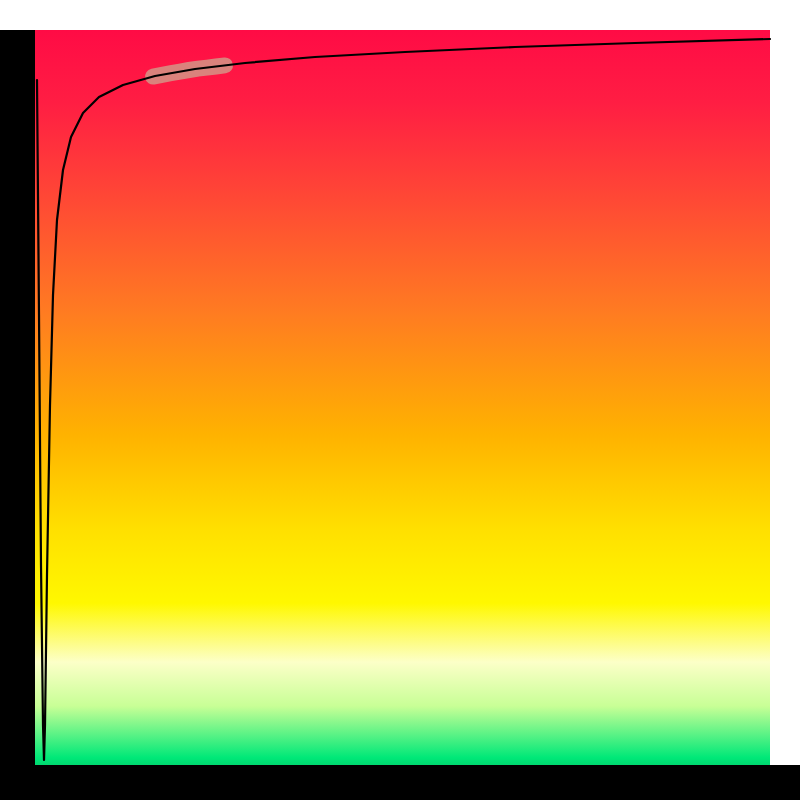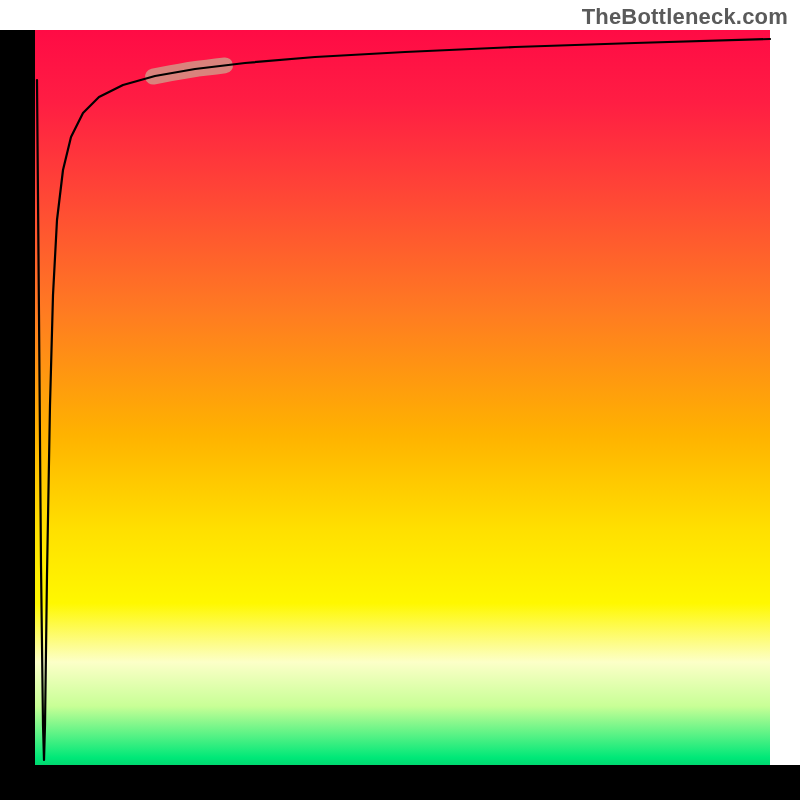--- a/index.html
+++ b/index.html
@@ -89,14 +89,13 @@
 
   <div class="plot-area"></div>
   <div class="left-border"></div>
   <div class="bottom-border"></div>
 
   <svg class="curve" viewBox="0 0 735 735">
     <path class="highlight" d="M118.0 46.6 L127.0 44.8 L136.0 43.2 L145.0 41.6 L154.0 40.0 L163.0 38.6 L172.0 37.6 L181.0 36.5 L190.0 35.4"></path>
     <path class="curve-line" d="M2.0 50.0 L4.0 285.0 L6.0 535.0 L8.0 695.0 L9.0 730.0 L10.0 695.0 L12.0 545.0 L15.0 375.0 L18.0 265.0 L22.0 190.0 L28.0 140.0 L36.0 107.0 L48.0 83.0 L64.0 67.0 L88.0 55.0 L120.0 46.0 L160.0 39.0 L210.0 33.0 L280.0 27.0 L370.0 22.0 L480.0 17.0 L600.0 13.0 L735.0 9.0"></path>
   </svg>
 
-  <div class="attribution">TheBottleneck.com</div>
 </div>
 
 </body></html>

